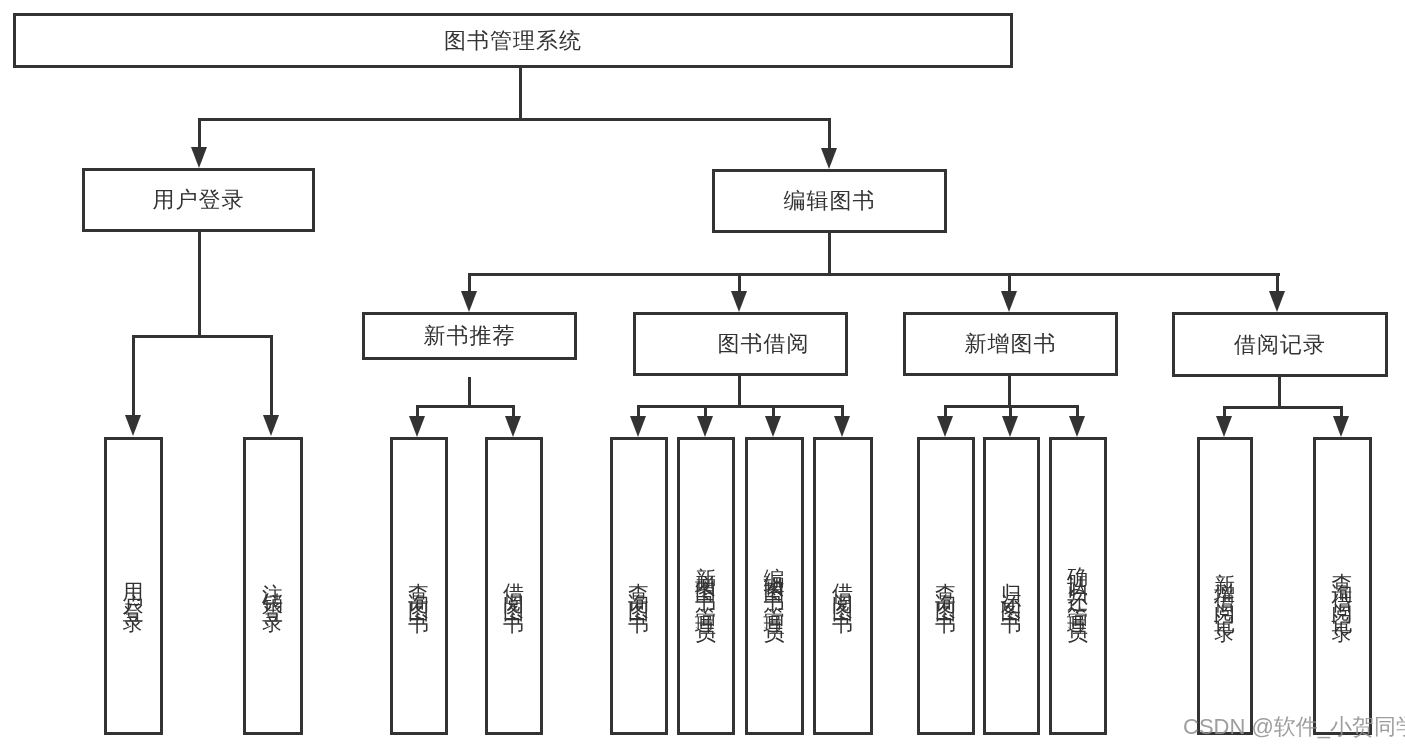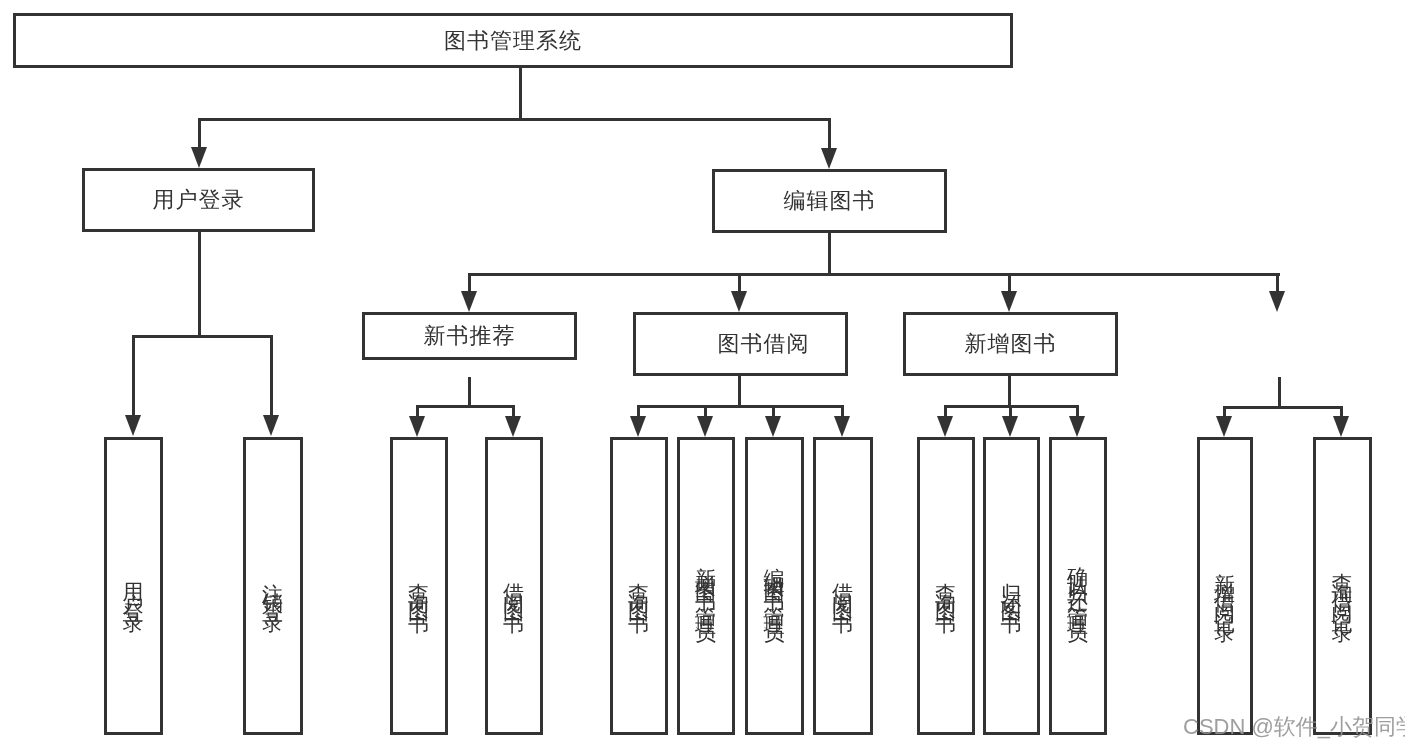--- a/index.html
+++ b/index.html
@@ -114,20 +114,23 @@
 
   <div class="node" style="left:362px; top:312px; width:215px; height:48px;">
     <span>新书推荐</span>
   </div>
   <div class="node" style="left:633px; top:312px; width:215px; height:64px;padding-left:46px;">
     <span>图书借阅</span>
   </div>
   <div class="node" style="left:903px; top:312px; width:215px; height:64px;">
     <span>新增图书</span>
   </div>
+  <div class="node" style="left:1172px; top:312px; width:216px; height:65px;">
+    <span>借阅记录</span>
+  </div>
 
   <div class="vl" style="left:468px; top:377px; height:28px;"></div>
   <div class="hl" style="left:416px; top:405px; width:99px;"></div>
   <div class="vl" style="left:416px; top:405px; height:12px;"></div>
   <div class="ar" style="left:409px; top:416px;"></div>
   <div class="vl" style="left:512px; top:405px; height:12px;"></div>
   <div class="ar" style="left:505px; top:416px;"></div>
 
   <div class="vl" style="left:738px; top:376px; height:29px;"></div>
   <div class="hl" style="left:637px; top:405px; width:207px;"></div>

